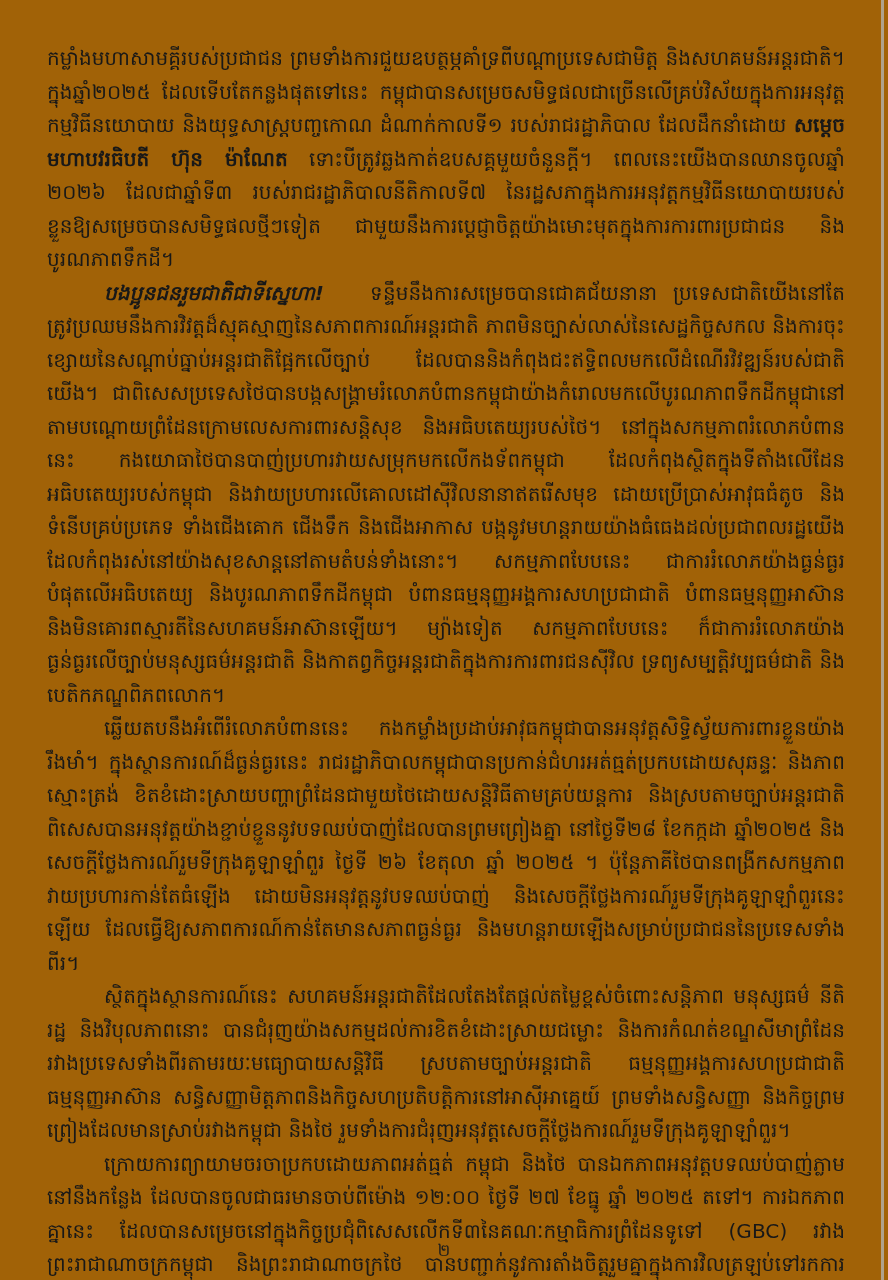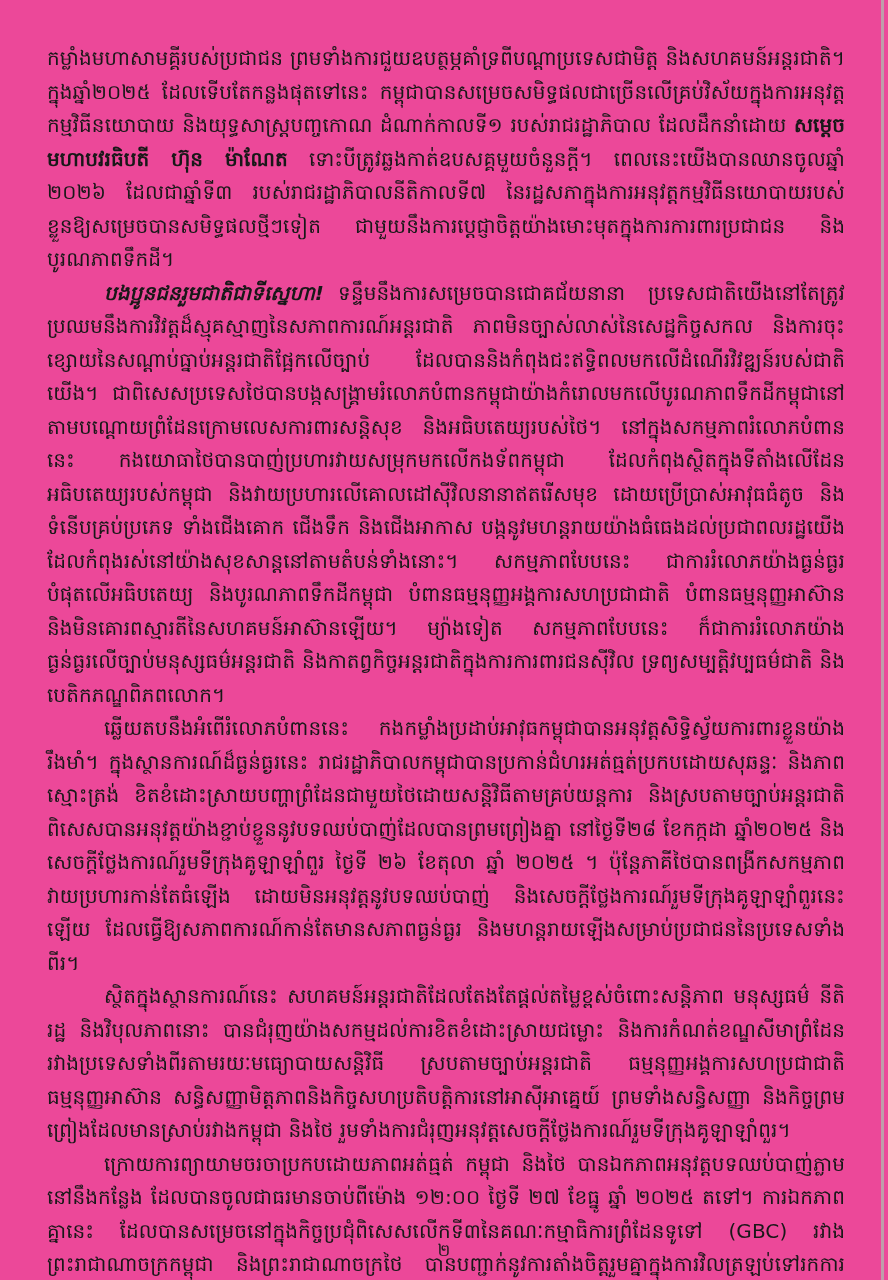--- a/index.html
+++ b/index.html
@@ -6,21 +6,21 @@
     margin: 0;
     padding: 0;
     background: #e9e8e4;
   }
   .page {
     position: relative;
     width: 888px;
     height: 1280px;
     margin: 0 auto;
     background: linear-gradient(90deg, #f4f3ef 0%, #f3f2ee 92%, #ececе8 99%, #f3f2ee 100%), #f3f2ee;
-    background-color: #ec4899;
+    background-color: #a16207;
     overflow: hidden;
     font-family: "DejaVu Sans", sans-serif;
     color: #181818;
   }
   .scan-edge {
     position: absolute;
     top: 0;
     right: 4px;
     width: 3px;
     height: 100%;
@@ -45,21 +45,21 @@
   }
   p.para.no-indent {
     text-indent: 0;
   }
   .run-bold {
     font-weight: bold;
   }
   .run-bold-italic {
     font-weight: bold;
     font-style: italic;
-    margin-right: 14px;
+    margin-right: 46px;
   }
   .page-number {
     position: absolute;
     left: 0;
     right: 0;
     bottom: 16px;
     text-align: center;
     font-size: 17px;
     color: #1d1d1d;
   }

